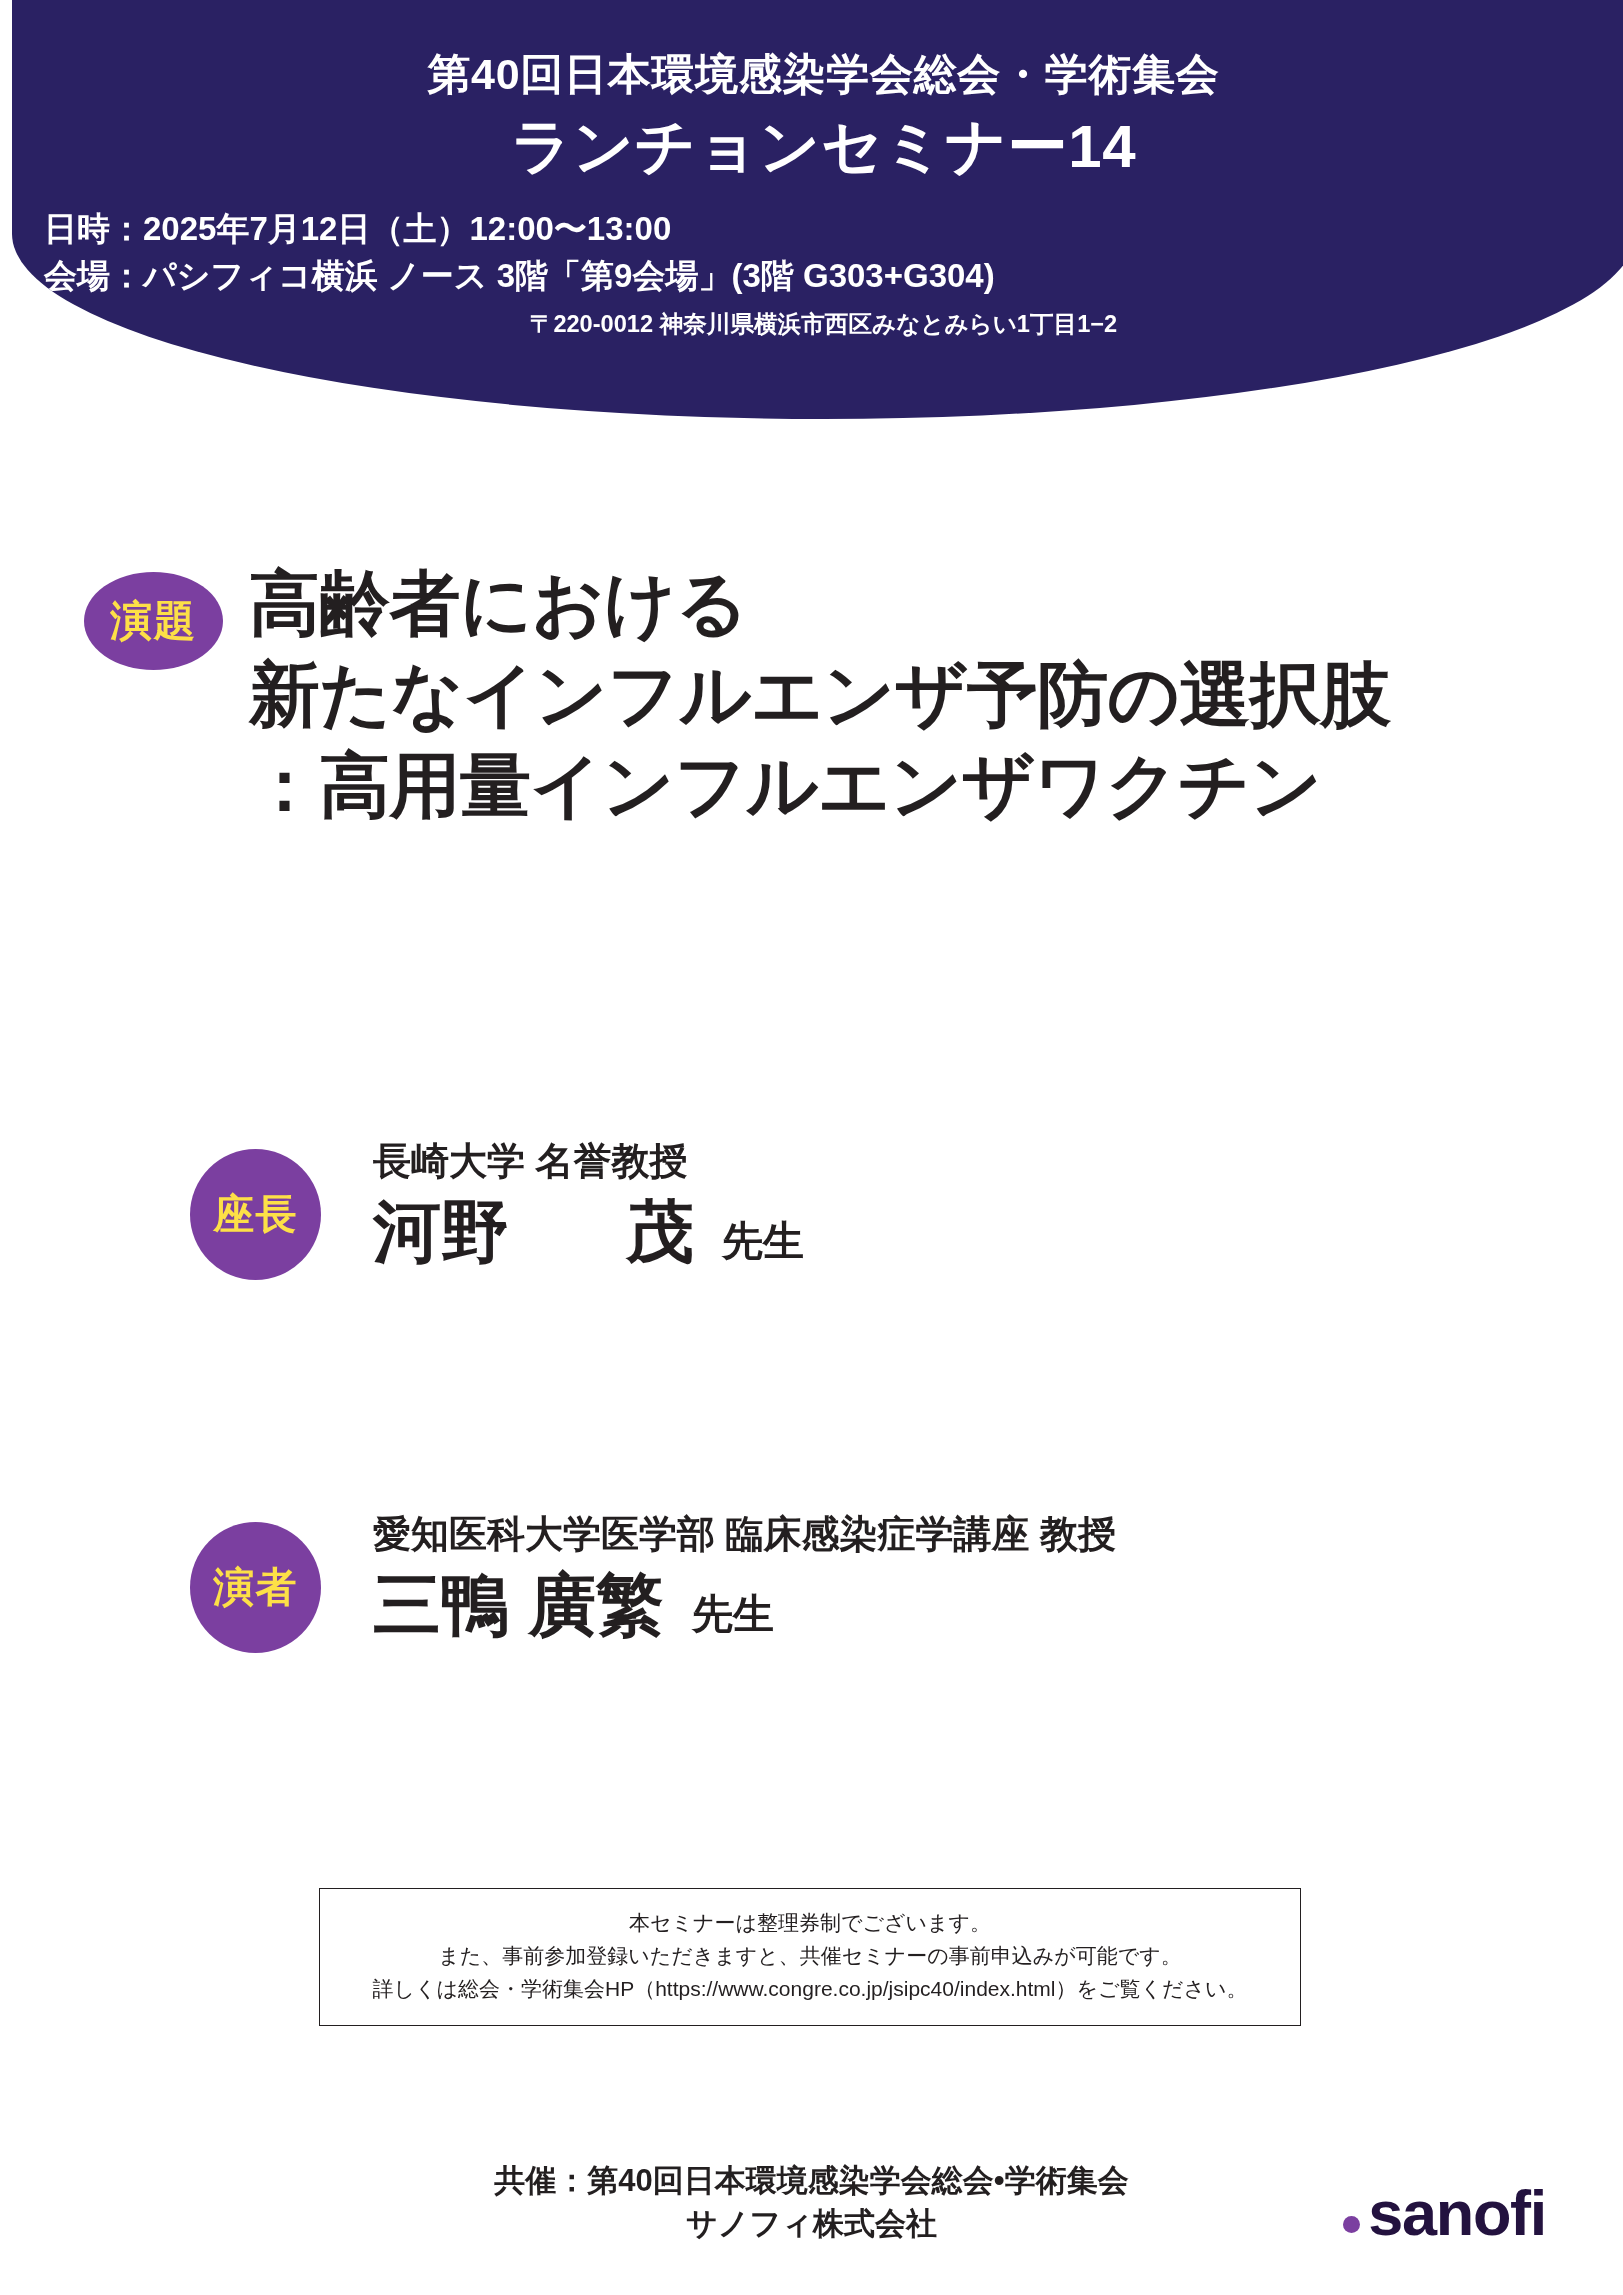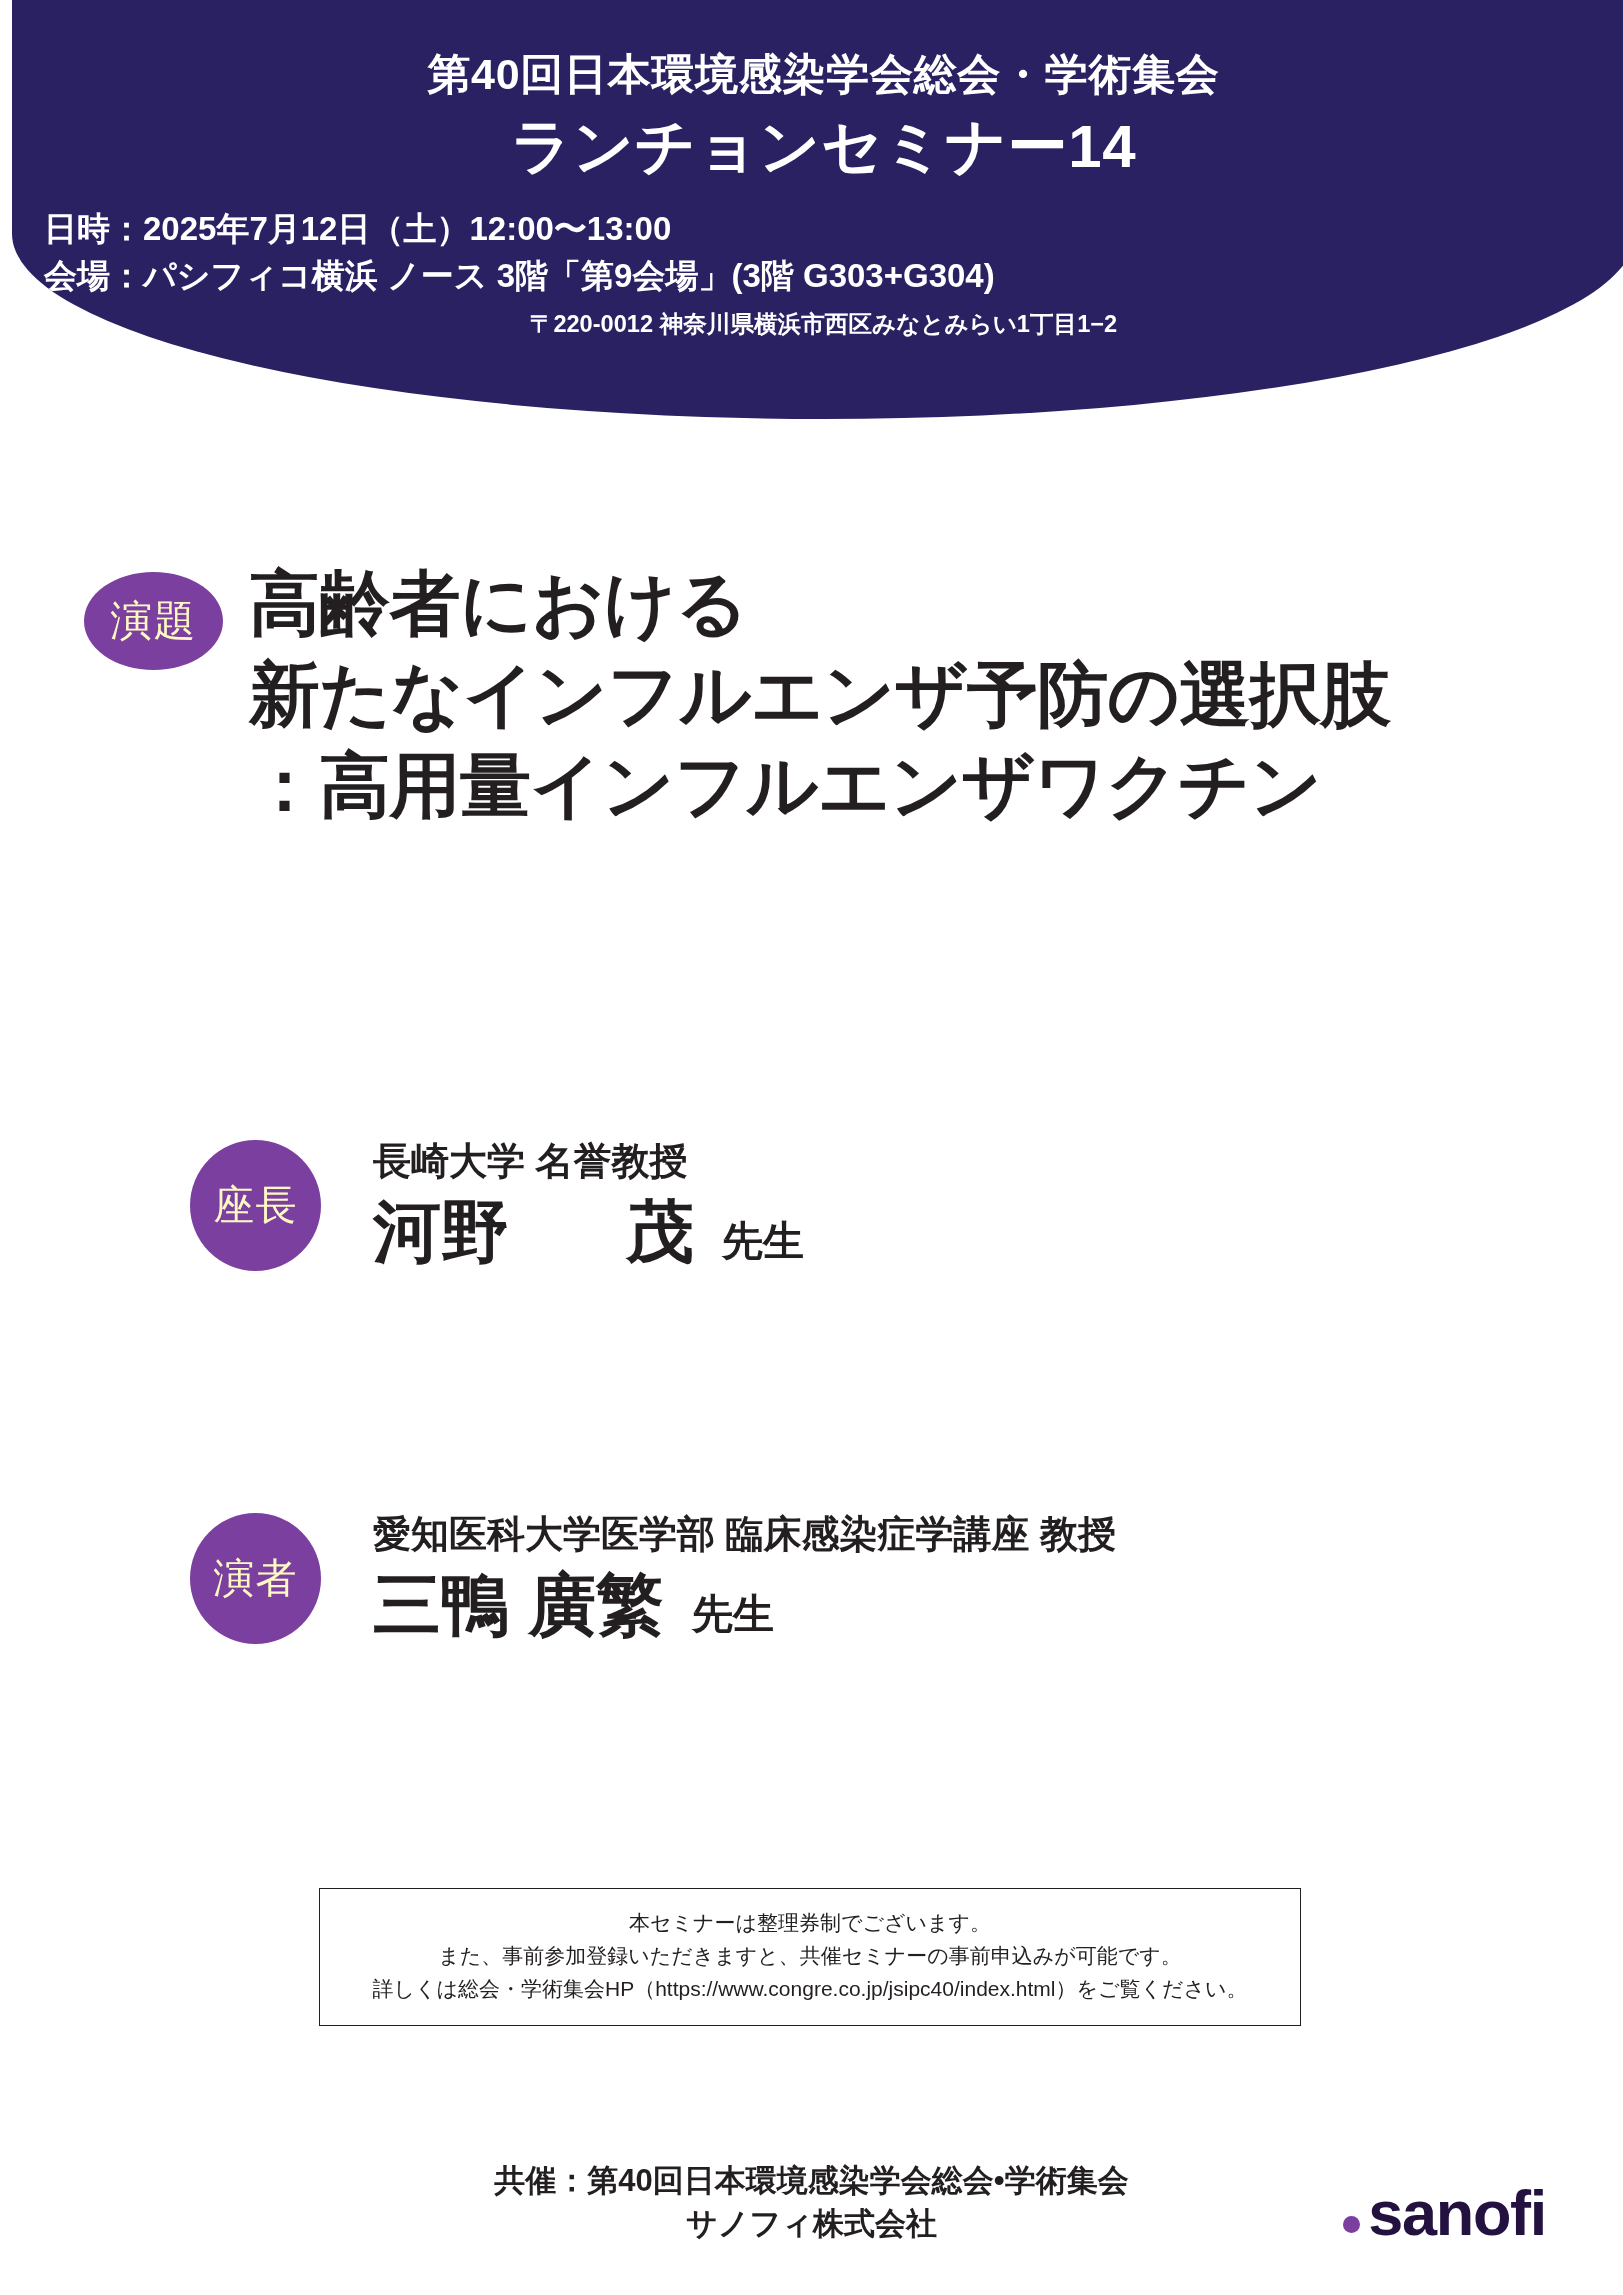--- a/index.html
+++ b/index.html
@@ -73,22 +73,22 @@
     top: 559px;
     left: 0;
     width: 1623px;
   }
   .badge {
     display: inline-flex;
     align-items: center;
     justify-content: center;
     border-radius: 50%;
     background: #7b3fa0;
-    color: #fef9c3;
-    font-weight: normal;
+    color: #fde047;
+    font-weight: bold;
     letter-spacing: 1.3px;
   }
   .badge-enddai {
     position: absolute;
     left: 84px;
     top: 13px;
     width: 139px;
     height: 98px;
     font-size: 42px;
   }
@@ -111,21 +111,21 @@
   }
   .person-chair { top: 1139px; }
   .person-speaker { top: 1512px; }
 
   .badge-role {
     position: absolute;
     left: 190px;
     width: 131px;
     height: 131px;
     font-size: 41px;
-    top: 1px;
+    top: 10px;
   }
   .person-text {
     margin-left: 373px;
     margin-right: 39px;
   }
   .affiliation {
     font-size: 38px;
     font-weight: bold;
     color: #231f20;
     line-height: 1.2;

